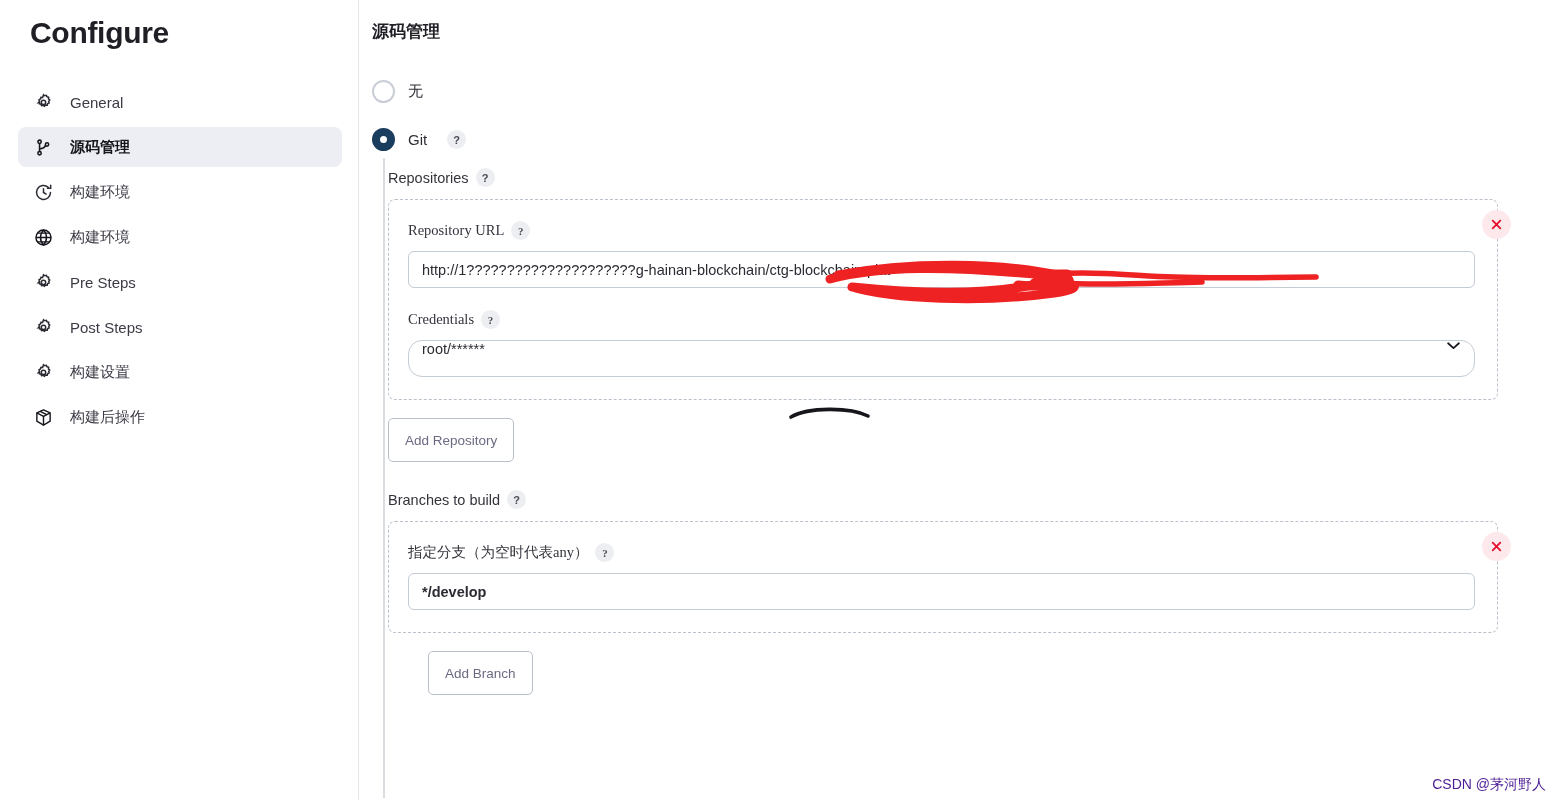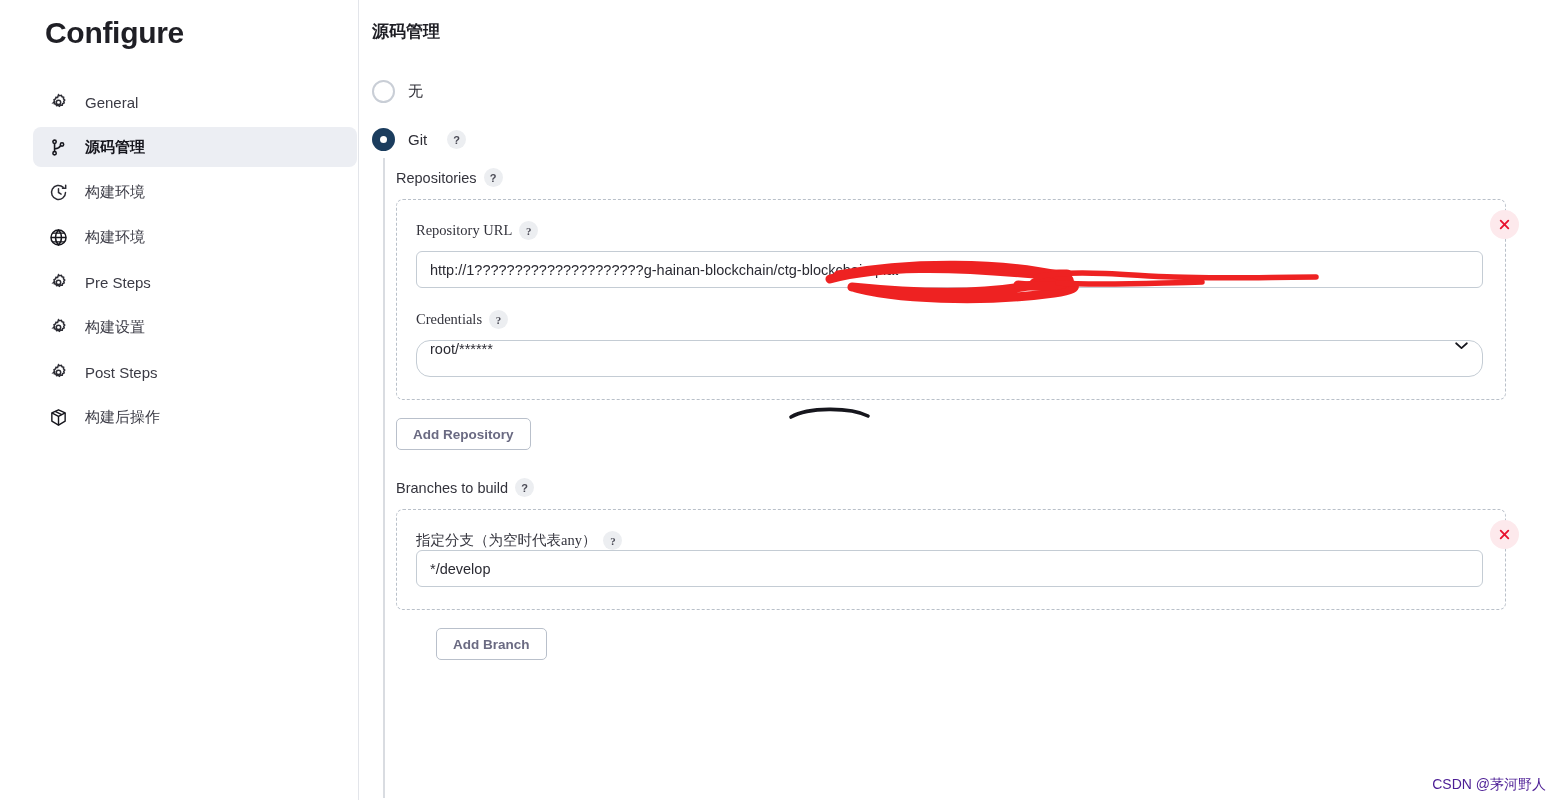--- a/index.html
+++ b/index.html
@@ -7,21 +7,21 @@
     margin: 0; padding: 0;
     width: 1560px; height: 800px;
     background: #ffffff;
     font-family: "Liberation Sans", "DejaVu Sans", sans-serif;
     overflow: hidden;
   }
   #page { position: relative; width: 1560px; height: 800px; background: #fff; }
 
   
   #sidebar {
-    position: absolute; left: 15px; top: 0; width: 358px; height: 800px;
+    position: absolute; left: 0; top: 0; width: 358px; height: 800px;
     background: #fff;
   }
   #page-title {
     position: absolute; left: 30px; top: 16px;
     font-size: 30px; font-weight: bold; color: #1f1f25;
     letter-spacing: -0.3px;
   }
   #nav { position: absolute; left: 18px; top: 82px; width: 324px; }
   .nav-item {
     display: flex; align-items: center; gap: 16px;
@@ -75,21 +75,21 @@
     vertical-align: middle; margin-left: 7px;
   }
 
   
   #git-guide {
     position: absolute; left: 23px; top: 158px;
     width: 2px; height: 640px; background: #d9dce1;
   }
 
   
-  #git-body { position: absolute; left: 36px; top: 168px; width: 1110px; }
+  #git-body { position: absolute; left: 28px; top: 168px; width: 1110px; }
   .field-caption {
     font-size: 14.5px; color: #33333c; display: flex; align-items: center;
   }
 
   .dashed-box {
     border: 1.6px dashed #b9c0c9; border-radius: 7px;
     position: relative; background: #fff;
   }
 
   .inner-label { font-size: 14.5px; color: #33333c; display: flex; align-items: center; font-family: Liberation Serif, serif; }
@@ -112,23 +112,23 @@
 
   .btn-outline {
     display: inline-flex; align-items: center; justify-content: center; gap: 9px;
     height: 31px; padding: 0 14px;
     border: 1.6px solid #b4bcc6; border-radius: 5px; background: #fff;
     font-size: 14px; color: #2c2c34; cursor: pointer;
     font-family: "Liberation Sans", sans-serif;
   }
   .btn-repo {
     display: inline-flex; align-items: center; justify-content: center;
-    height: 32px; padding: 0 16px;
+    height: 44px; padding: 0 16px;
     border: 1.5px solid #b9c0cb; border-radius: 5px; background: #fff;
-    font-size: 13.5px; font-weight: bold; color: #6a6a82; cursor: pointer;
+    font-size: 13.5px; font-weight: normal; color: #6a6a82; cursor: pointer;
     font-family: "Liberation Sans", sans-serif;
   }
   .btn-pill {
     display: inline-flex; align-items: center; gap: 10px;
     height: 33px; padding: 0 15px;
     border: none; border-radius: 7px; background: #f0f1f5;
     font-size: 14px; color: #2c2c34; cursor: pointer;
     font-family: "Liberation Sans", sans-serif;
   }
 
@@ -221,31 +221,31 @@
       </div>
 
 
       <div class="nav-item">
         <span class="nav-ico">
           <svg viewBox="0 0 24 24" fill="none" stroke="#2b2b33" stroke-width="1.7">
             <path d="M12 3.2l1.5 1.1 1.8-.5.8 1.7 1.8.5-.2 1.9 1.4 1.3-1.1 1.5.5 1.8-1.7.8-.5 1.8-1.9-.2-1.3 1.4-1.5-1.1-1.8.5-.8-1.7-1.8-.5.2-1.9L6.3 12l1.1-1.5-.5-1.8 1.7-.8.5-1.8 1.9.2z"></path>
             <circle cx="12" cy="11.9" r="2.5"></circle>
           </svg>
         </span>
-        <span class="nav-label">构建设置</span>
+        <span class="nav-label">Post Steps</span>
       </div>
 
       <div class="nav-item">
         <span class="nav-ico">
           <svg viewBox="0 0 24 24" fill="none" stroke="#2b2b33" stroke-width="1.7">
             <path d="M12 3.2l1.5 1.1 1.8-.5.8 1.7 1.8.5-.2 1.9 1.4 1.3-1.1 1.5.5 1.8-1.7.8-.5 1.8-1.9-.2-1.3 1.4-1.5-1.1-1.8.5-.8-1.7-1.8-.5.2-1.9L6.3 12l1.1-1.5-.5-1.8 1.7-.8.5-1.8 1.9.2z"></path>
             <circle cx="12" cy="11.9" r="2.5"></circle>
           </svg>
         </span>
-        <span class="nav-label">Post Steps</span>
+        <span class="nav-label">构建设置</span>
       </div>
 
       <div class="nav-item">
         <span class="nav-ico">
           <svg viewBox="0 0 24 24" fill="none" stroke="#16161d" stroke-width="1.6" stroke-linejoin="round">
             <path d="M12 3.2l7.6 3.6v9.4L12 20.8 4.4 16.2V6.8z"></path>
             <path d="M4.4 6.8L12 10.6l7.6-3.8"></path>
             <path d="M12 10.6v10.2"></path>
             <path d="M8.2 4.9l7.5 3.7"></path>
           </svg>
@@ -327,21 +327,21 @@
           <svg viewBox="0 0 24 24" fill="none" stroke="#e8102e" stroke-width="3.4" stroke-linecap="round">
             <path d="M5 5l14 14M19 5L5 19"></path>
           </svg>
         </div>
 
         <div class="inner-label">
           <span>指定分支（为空时代表any）</span>
           <span class="help">?</span>
         </div>
 
-        <div class="text-input" style="margin-top:0;">*/develop</div>
+        <div class="text-input" style="margin-top:11px;font-weight:bold;">*/develop</div>
       </div>
 
       <div style="margin-top:18px;padding-left:40px;">
         <span class="btn-repo">Add Branch</span>
       </div>
 
     </div>
 
     <svg id="scribble" viewBox="0 0 500 52">
       <g fill="none" stroke="#ee2222" stroke-width="9" stroke-linecap="round" stroke-linejoin="round">

